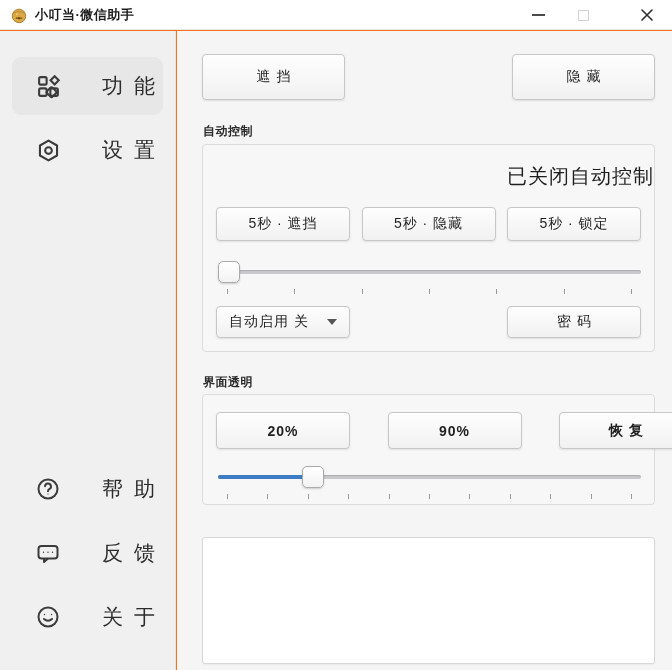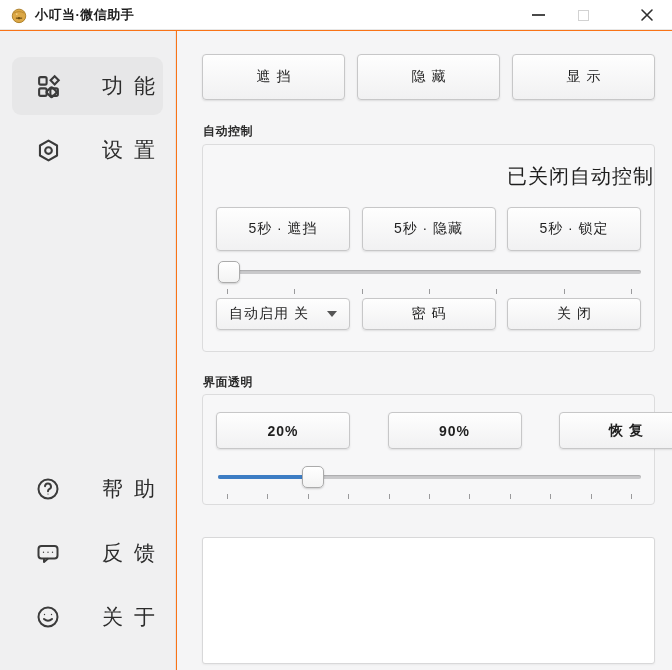--- a/index.html
+++ b/index.html
@@ -74,21 +74,21 @@
   }
   .group-auto { top:113px; height:208px; }
   .group-trans { top:363px; height:111px; }
 
   .status-heading {
     position:absolute; top:18px; left:0; width:100%;
     text-align:right; font-size:20px; color:#1e1e1e; letter-spacing:1px;
   }
   .row-timers { position:absolute; left:13px; top:62px; width:425px; height:36px;
     display:flex; justify-content:space-between; }
-  .row-timers .btn { width:134px; height:44px; }
+  .row-timers .btn { width:134px; height:34px; }
 
   .slider { position:absolute; height:22px; }
   .sl1 { left:15px; top:116px; width:423px; }
   .sl2 { left:15px; top:71px; width:423px; }
   .slider-track {
     position:absolute; left:0; right:0; top:9px; height:4px;
     background:#c9c9cb; border-radius:2px;
     box-shadow:inset 0 1px 1px rgba(0,0,0,0.15);
   }
   .slider-fill {
@@ -99,21 +99,21 @@
     position:absolute; top:0; width:22px; height:22px;
     background:linear-gradient(#ffffff,#f3f3f3);
     border:1px solid #ababab; border-radius:5px;
     box-shadow:0 1px 2px rgba(0,0,0,0.18); cursor:pointer;
   }
   .ticks { position:absolute; height:5px; display:flex; justify-content:space-between; }
   .tk1 { left:24px; top:144px; width:405px; }
   .tk2 { left:24px; top:99px; width:405px; }
   .tick { width:1px; height:5px; background:#9a9a9c; }
 
-  .row-bottom { position:absolute; left:13px; top:153px; width:425px; height:32px;
+  .row-bottom { position:absolute; left:13px; top:161px; width:425px; height:32px;
     display:flex; justify-content:space-between; }
   .row-bottom .btn { width:134px; height:32px; }
   .dropdown {
     width:134px; height:32px;
     background:linear-gradient(#fefefe,#f1f1f2);
     border:1px solid #c7c7c8; border-radius:4px;
     box-shadow:0 1px 2px rgba(0,0,0,0.10);
     display:flex; align-items:center; cursor:pointer;
     font-size:14px; color:#1f1f1f;
   }
@@ -224,23 +224,20 @@
 
   <div class="main">
 
     <div class="row-top">
       <div class="btn">
         <span class="t2">遮挡</span>
       </div>
       <div class="btn">
         <span class="t2">隐藏</span>
       </div>
-      <div class="btn">
-        <span class="t2">显示</span>
-      </div>
     </div>
 
     <div class="section-label lbl-auto">自动控制</div>
     <div class="groupbox group-auto">
       <div class="status-heading">已关闭自动控制</div>
 
       <div class="row-timers">
         <div class="btn">
           <span class="t0">5秒 · 遮挡</span>
         </div>
@@ -268,23 +265,20 @@
         </div>
 
       <div class="row-bottom">
         <div class="dropdown">
           <span class="dd-val">自动启用 关</span>
           <span class="dd-arrow"></span>
         </div>
         <div class="btn">
           <span class="t2">密码</span>
         </div>
-        <div class="btn">
-          <span class="t2">关闭</span>
-        </div>
       </div>
     </div>
 
     <div class="section-label lbl-trans">界面透明</div>
     <div class="groupbox group-trans">
       <div class="row-trans">
         <div class="btn">
           <span class="t0">20%</span>
         </div>
         <div class="btn">

